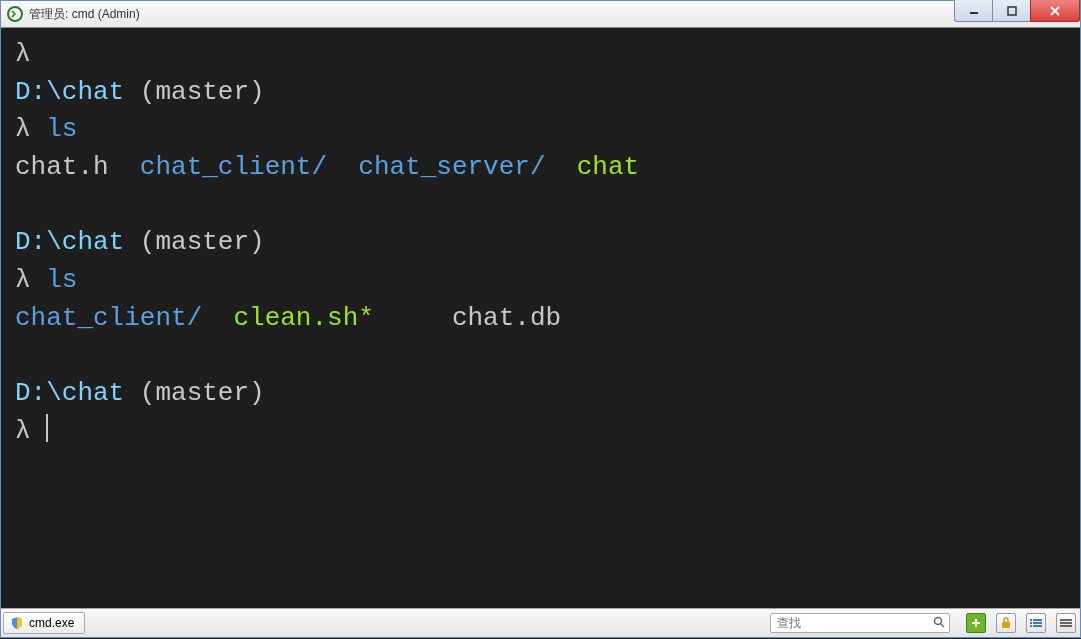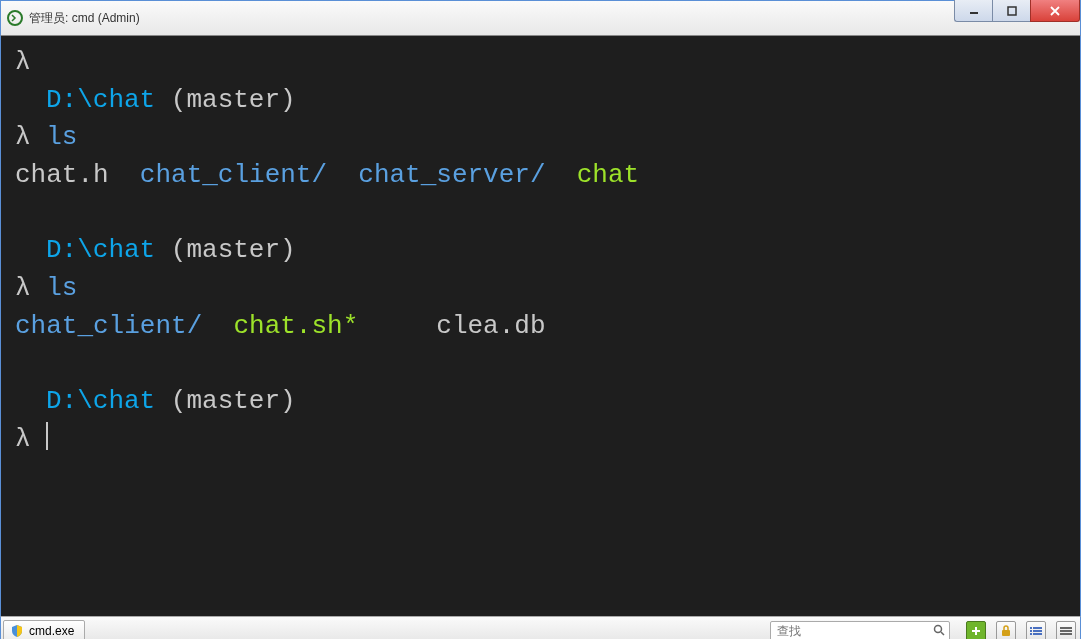--- a/index.html
+++ b/index.html
@@ -9,21 +9,21 @@
     }
     body {
       width: 1081px;
       height: 639px;
       font-family: Consolas, 'Courier New', monospace;
       background: #1e1e1e;
       overflow: hidden;
       position: relative;
     }
     .titlebar {
-      height: 36px;
+      height: 28px;
       background: linear-gradient(to bottom, #fafafa, #e8e8e8);
       display: flex;
       align-items: center;
       border: 1px solid #5a8fd6;
       border-bottom: 1px solid #888;
       position: relative;
       text-align: right;
     }
     .titlebar-icon {
       width: 16px;
@@ -86,22 +86,21 @@
       font-size: 26px;
       line-height: 1.45;
       overflow: hidden;
       border-left: 1px solid #5a8fd6;
       border-right: 1px solid #5a8fd6;
     }
     .lambda {
       color: #c8c8c8;
     }
     .path {
-      color: #0ea5e9;
-      margin-left: 31px;
+      color: #7dd3fc;
     }
     .branch {
       color: #c8c8c8;
     }
     .cmd {
       color: #5aa0e0;
     }
     .file-plain {
       color: #c8c8c8;
     }
@@ -224,21 +223,21 @@
 </div>
 
 <div class="terminal">
   <div class="term-line"><span class="lambda">λ</span></div>
   <div class="term-line"><span class="path">D:\chat</span><span class="branch"> </span><span class="branch">(master)</span></div>
   <div class="term-line"><span class="lambda">λ</span><span> </span><span class="cmd">ls</span></div>
   <div class="term-line"><span class="file-plain">chat.h</span><span>  </span><span class="file-dir">chat_client/</span><span>  </span><span class="file-dir">chat_server/</span><span>  </span><span class="file-trunc">chat</span></div>
   <div class="term-line">&nbsp;</div>
   <div class="term-line"><span class="path">D:\chat</span><span class="branch"> </span><span class="branch">(master)</span></div>
   <div class="term-line"><span class="lambda">λ</span><span> </span><span class="cmd">ls</span></div>
-  <div class="term-line"><span class="file-dir">chat_client/</span><span>  </span><span class="file-exec">chat.sh*</span><span>     </span><span class="file-plain">clea.db</span></div>
+  <div class="term-line"><span class="file-dir">chat_client/</span><span>  </span><span class="file-exec">clean.sh*</span><span>     </span><span class="file-plain">chat.db</span></div>
   <div class="term-line">&nbsp;</div>
   <div class="term-line"><span class="path">D:\chat</span><span class="branch"> </span><span class="branch">(master)</span></div>
   <div class="term-line"><span class="lambda">λ</span><span> </span><span class="cursor"></span></div>
 </div>
 
 <div class="statusbar">
   <div class="status-tab">
     <span class="shield-icon">
       <svg width="14" height="14" viewBox="0 0 14 14">
         <path d="M7 1 L12 3 L12 7 Q12 11 7 13 Q2 11 2 7 L2 3 Z" fill="#4a90d9"></path>

